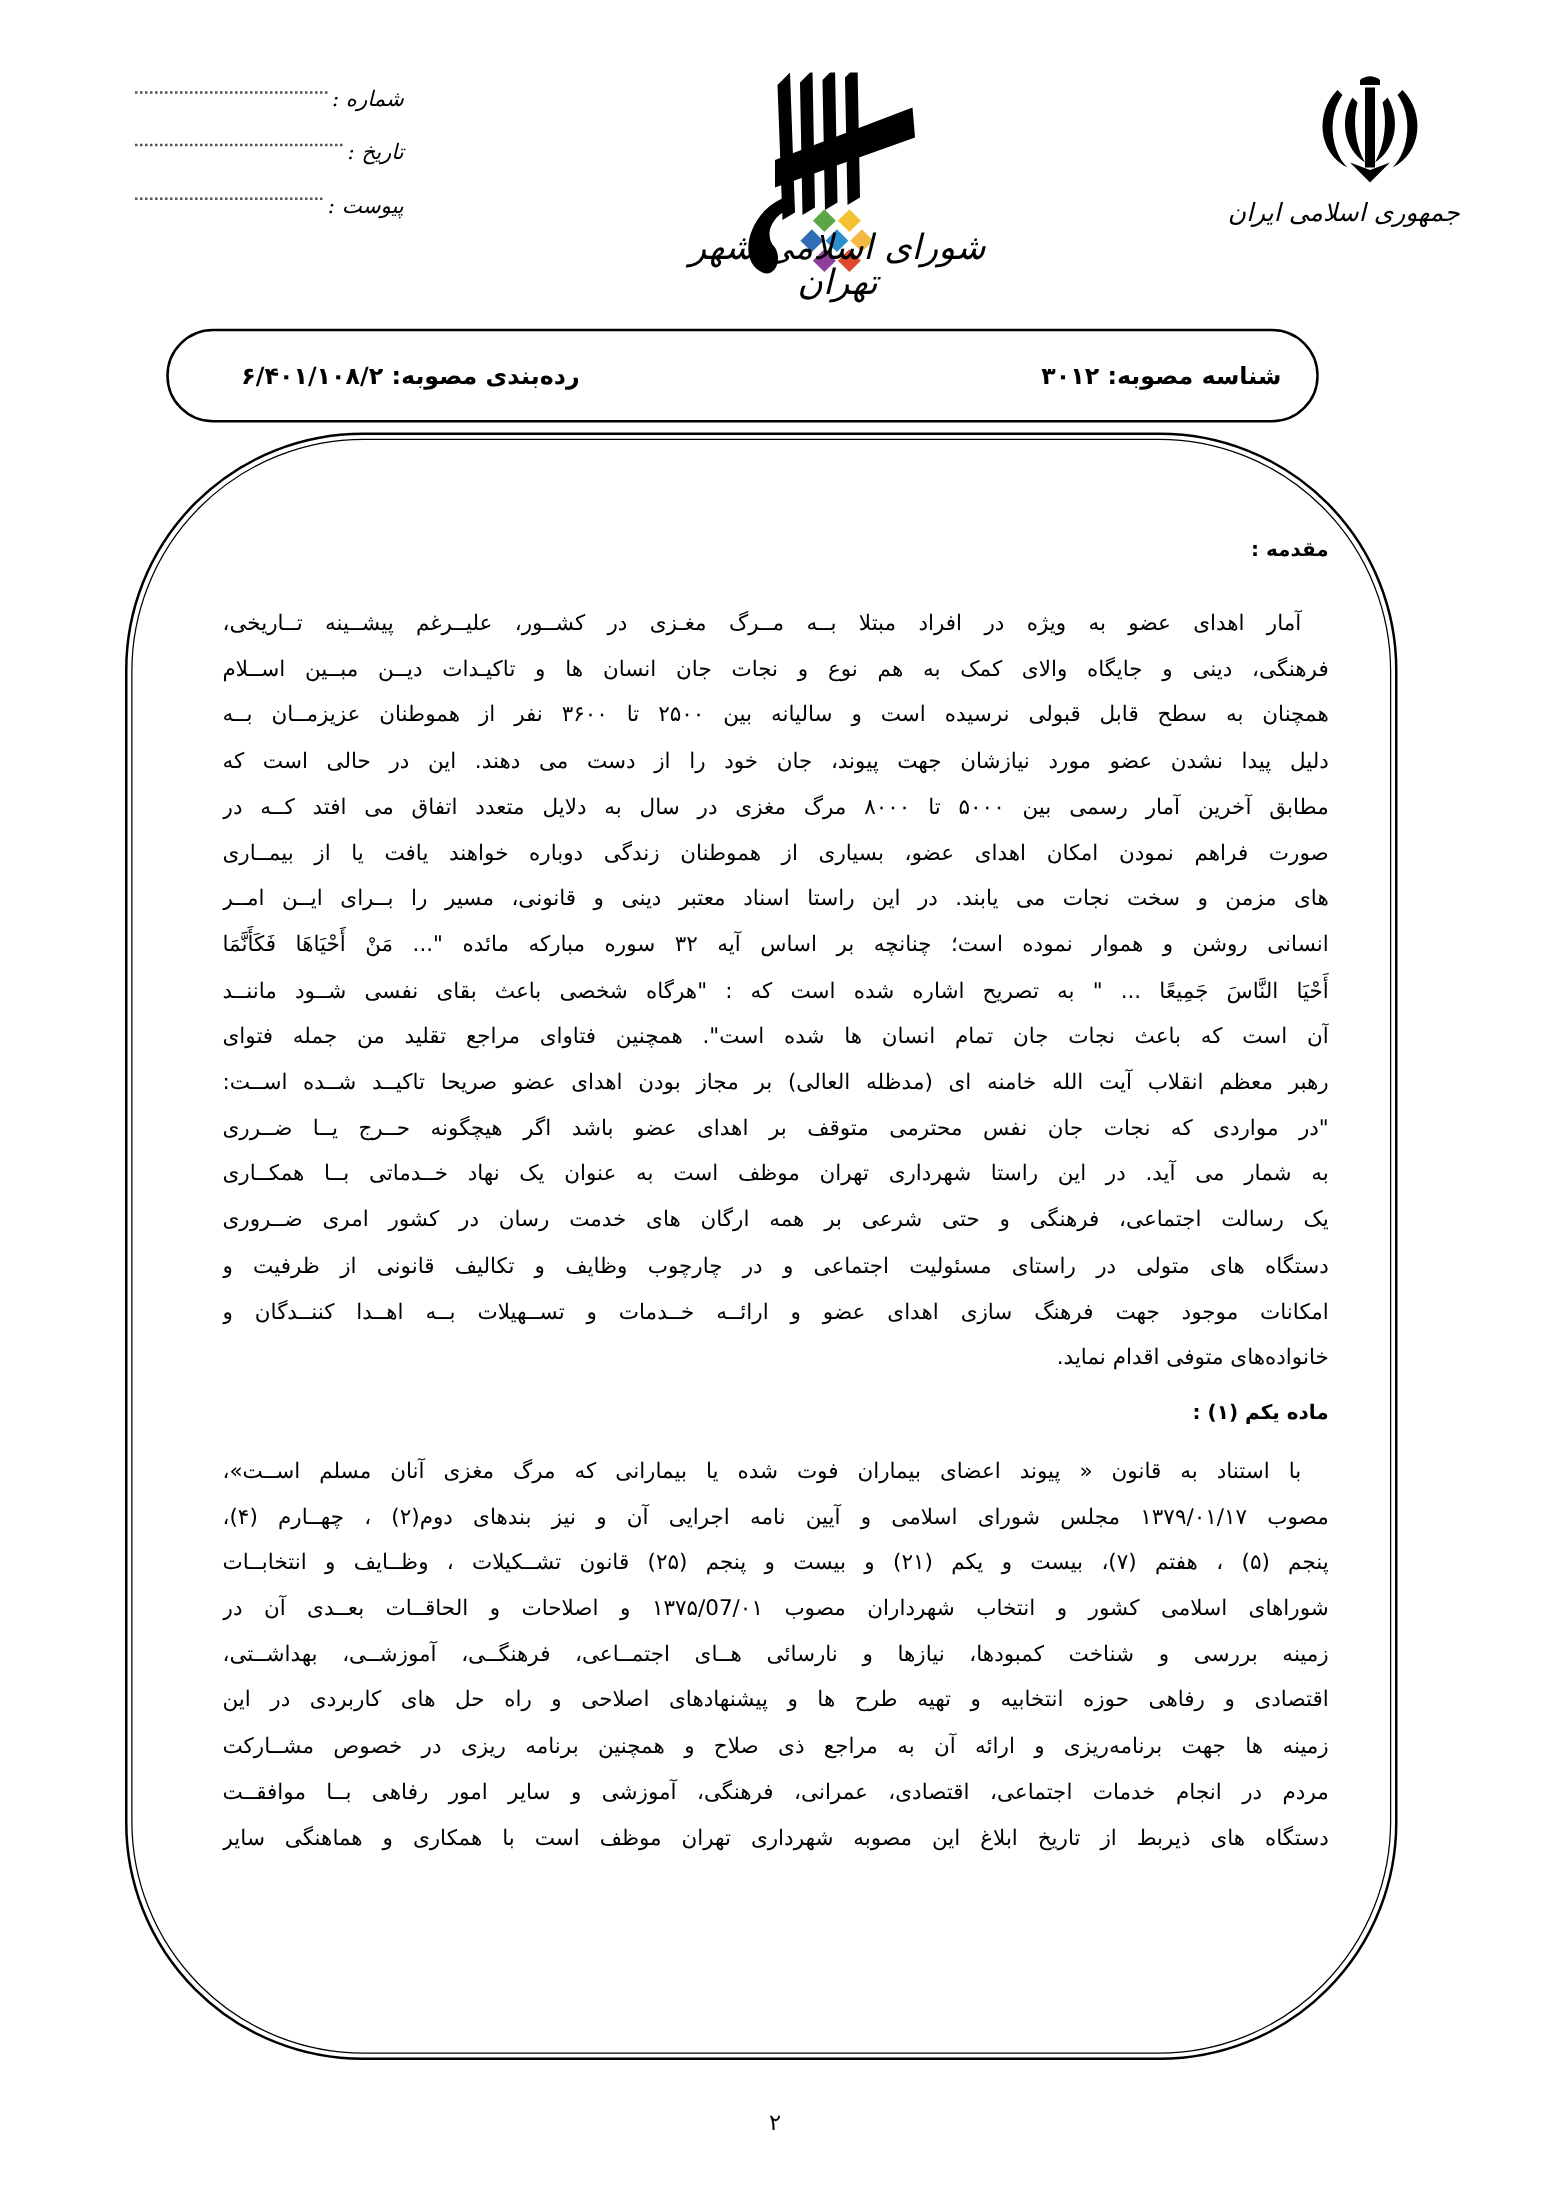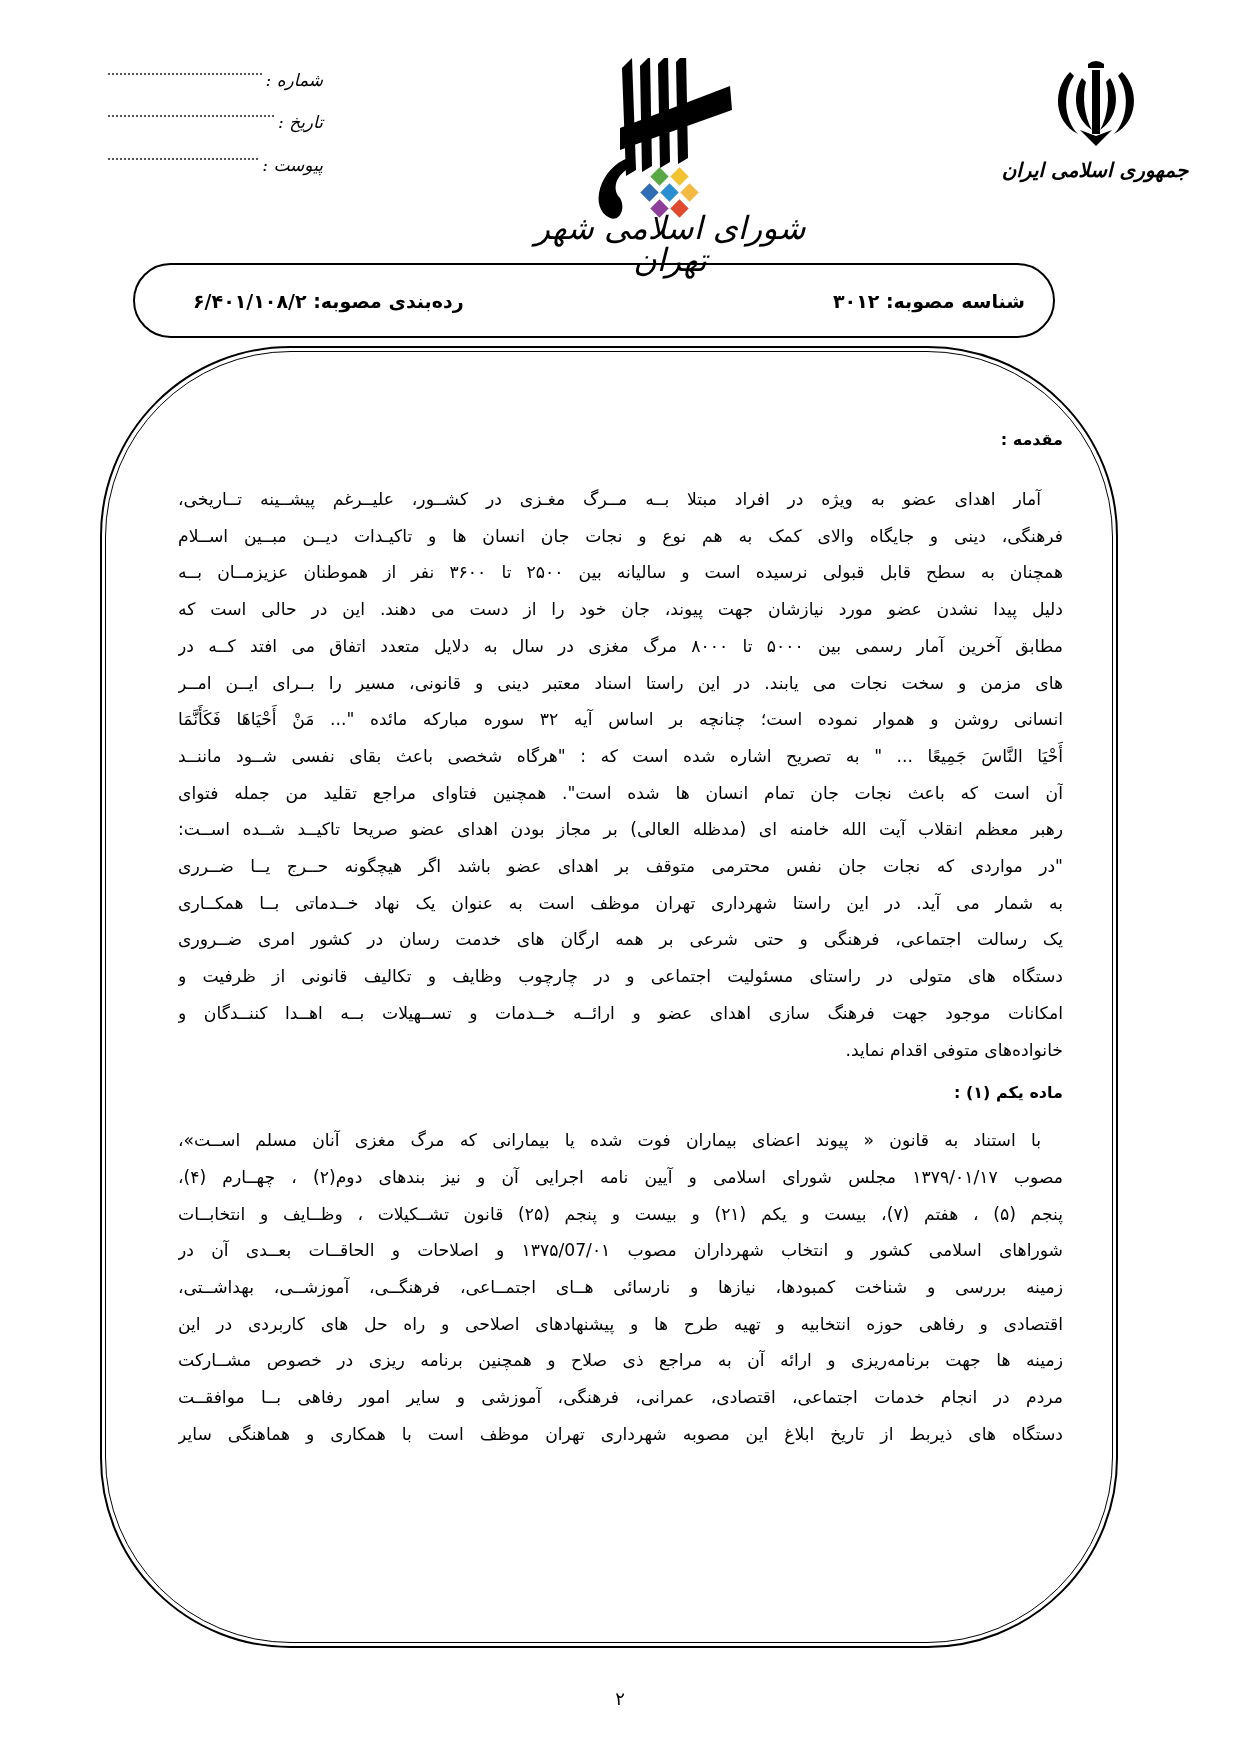--- a/index.html
+++ b/index.html
@@ -17,29 +17,29 @@
     .form-label {
       font-family: "DejaVu Serif", serif; font-style: italic;
       font-size: 17px; white-space: nowrap; margin-left: 4px; line-height: 1;
     }
     .form-dots {
       flex: 1; border-bottom: 2px dotted #555; height: 1px; margin-bottom: 5px;
     }
 
     .council-logo { left: 580px; top: 58px; width: 180px; height: 200px; }
     .council-caption {
-      position: absolute; left: 530px; top: 212px; width: 280px; text-align: center;
+      position: absolute; left: 530px; top: 184px; width: 280px; text-align: center;
       direction: rtl; font-family: "DejaVu Serif", serif; font-style: italic;
-      font-size: 32px; line-height: 1;
+      font-size: 28px; line-height: 1;
     }
     .emblem { left: 1048px; top: 60px; width: 96px; height: 88px; }
     .emblem-caption {
-      position: absolute; left: 1000px; top: 160px; width: 190px; text-align: center;
+      position: absolute; left: 980px; top: 160px; width: 190px; text-align: center;
       direction: rtl; font-family: "DejaVu Serif", serif; font-style: italic;
-      font-size: 20px; line-height: 1; font-weight: bold;
+      font-size: 20px; line-height: 1;
     }
 
     
     .id-box {
       position: absolute; left: 133px; top: 263px; width: 922px; height: 75px;
       border: 2.5px solid #000; border-radius: 40px; box-sizing: border-box;
       direction: rtl; display: flex; align-items: center; justify-content: space-between;
       padding: 0 28px 0 58px;
     }
     .id-box span { font-size: 19px; font-weight: bold; white-space: nowrap; }
@@ -135,20 +135,21 @@
 
 <div class="content">
   <h2 class="heading">مقدمه :</h2>
   <div style="height:20px"></div>
   <div class="para">
     <span class="line indent">آمار اهدای عضو به ویژه در افراد مبتلا بــه مــرگ مغـزی در کشــور، علیــرغم پیشــینه تــاریخی،</span>
     <span class="line">فرهنگی، دینی و جایگاه والای کمک به هم نوع و نجات جان انسان ها و تاکیـدات دیــن مبــین اســلام</span>
     <span class="line">همچنان به سطح قابل قبولی نرسیده است و سالیانه بین ۲۵۰۰ تا ۳۶۰۰ نفر از هموطنان عزیزمــان بــه</span>
     <span class="line">دلیل پیدا نشدن عضو مورد نیازشان جهت پیوند، جان خود را از دست می دهند. این در حالی است که</span>
     <span class="line">مطابق آخرین آمار رسمی بین ۵۰۰۰ تا ۸۰۰۰ مرگ مغزی در سال به دلایل متعدد اتفاق می افتد کــه در</span>
+    <span class="line">صورت فراهم نمودن امکان اهدای عضو، بسیاری از هموطنان زندگی دوباره خواهند یافت یا از بیمــاری</span>
     <span class="line">های مزمن و سخت نجات می یابند. در این راستا اسناد معتبر دینی و قانونی، مسیر را بــرای ایــن امــر</span>
     <span class="line">انسانی روشن و هموار نموده است؛ چنانچه بر اساس آیه ۳۲ سوره مبارکه مائده "... مَنْ أَحْيَاهَا فَكَأَنَّمَا</span>
     <span class="line">أَحْيَا النَّاسَ جَمِيعًا ...  "  به تصریح اشاره شده است که : "هرگاه شخصی باعث بقای نفسی شــود ماننــد</span>
     <span class="line">آن است که باعث نجات جان تمام انسان  ها شده است". همچنین فتاوای مراجع تقلید من جمله فتوای</span>
     <span class="line">رهبر معظم انقلاب آیت الله خامنه ای (مدظله العالی) بر مجاز بودن اهدای عضو صریحا تاکیــد شــده اســت:</span>
     <span class="line">"در مواردی که نجات جان نفس محترمی متوقف بر اهدای عضو باشد اگر هیچگونه حــرج یــا ضــرری</span>
     <span class="line">به شمار می آید. در این راستا شهرداری تهران موظف است به عنوان یک نهاد خــدماتی بــا همکــاری</span>
     <span class="line">یک رسالت اجتماعی، فرهنگی و حتی شرعی بر همه ارگان های خدمت رسان در کشور امری ضــروری</span>
     <span class="line">دستگاه های متولی در راستای مسئولیت اجتماعی و در چارچوب وظایف و تکالیف قانونی از ظرفیت و</span>
     <span class="line">امکانات موجود جهت فرهنگ سازی اهدای عضو و ارائــه خــدمات و تســهیلات بــه اهــدا کننــدگان و</span>

